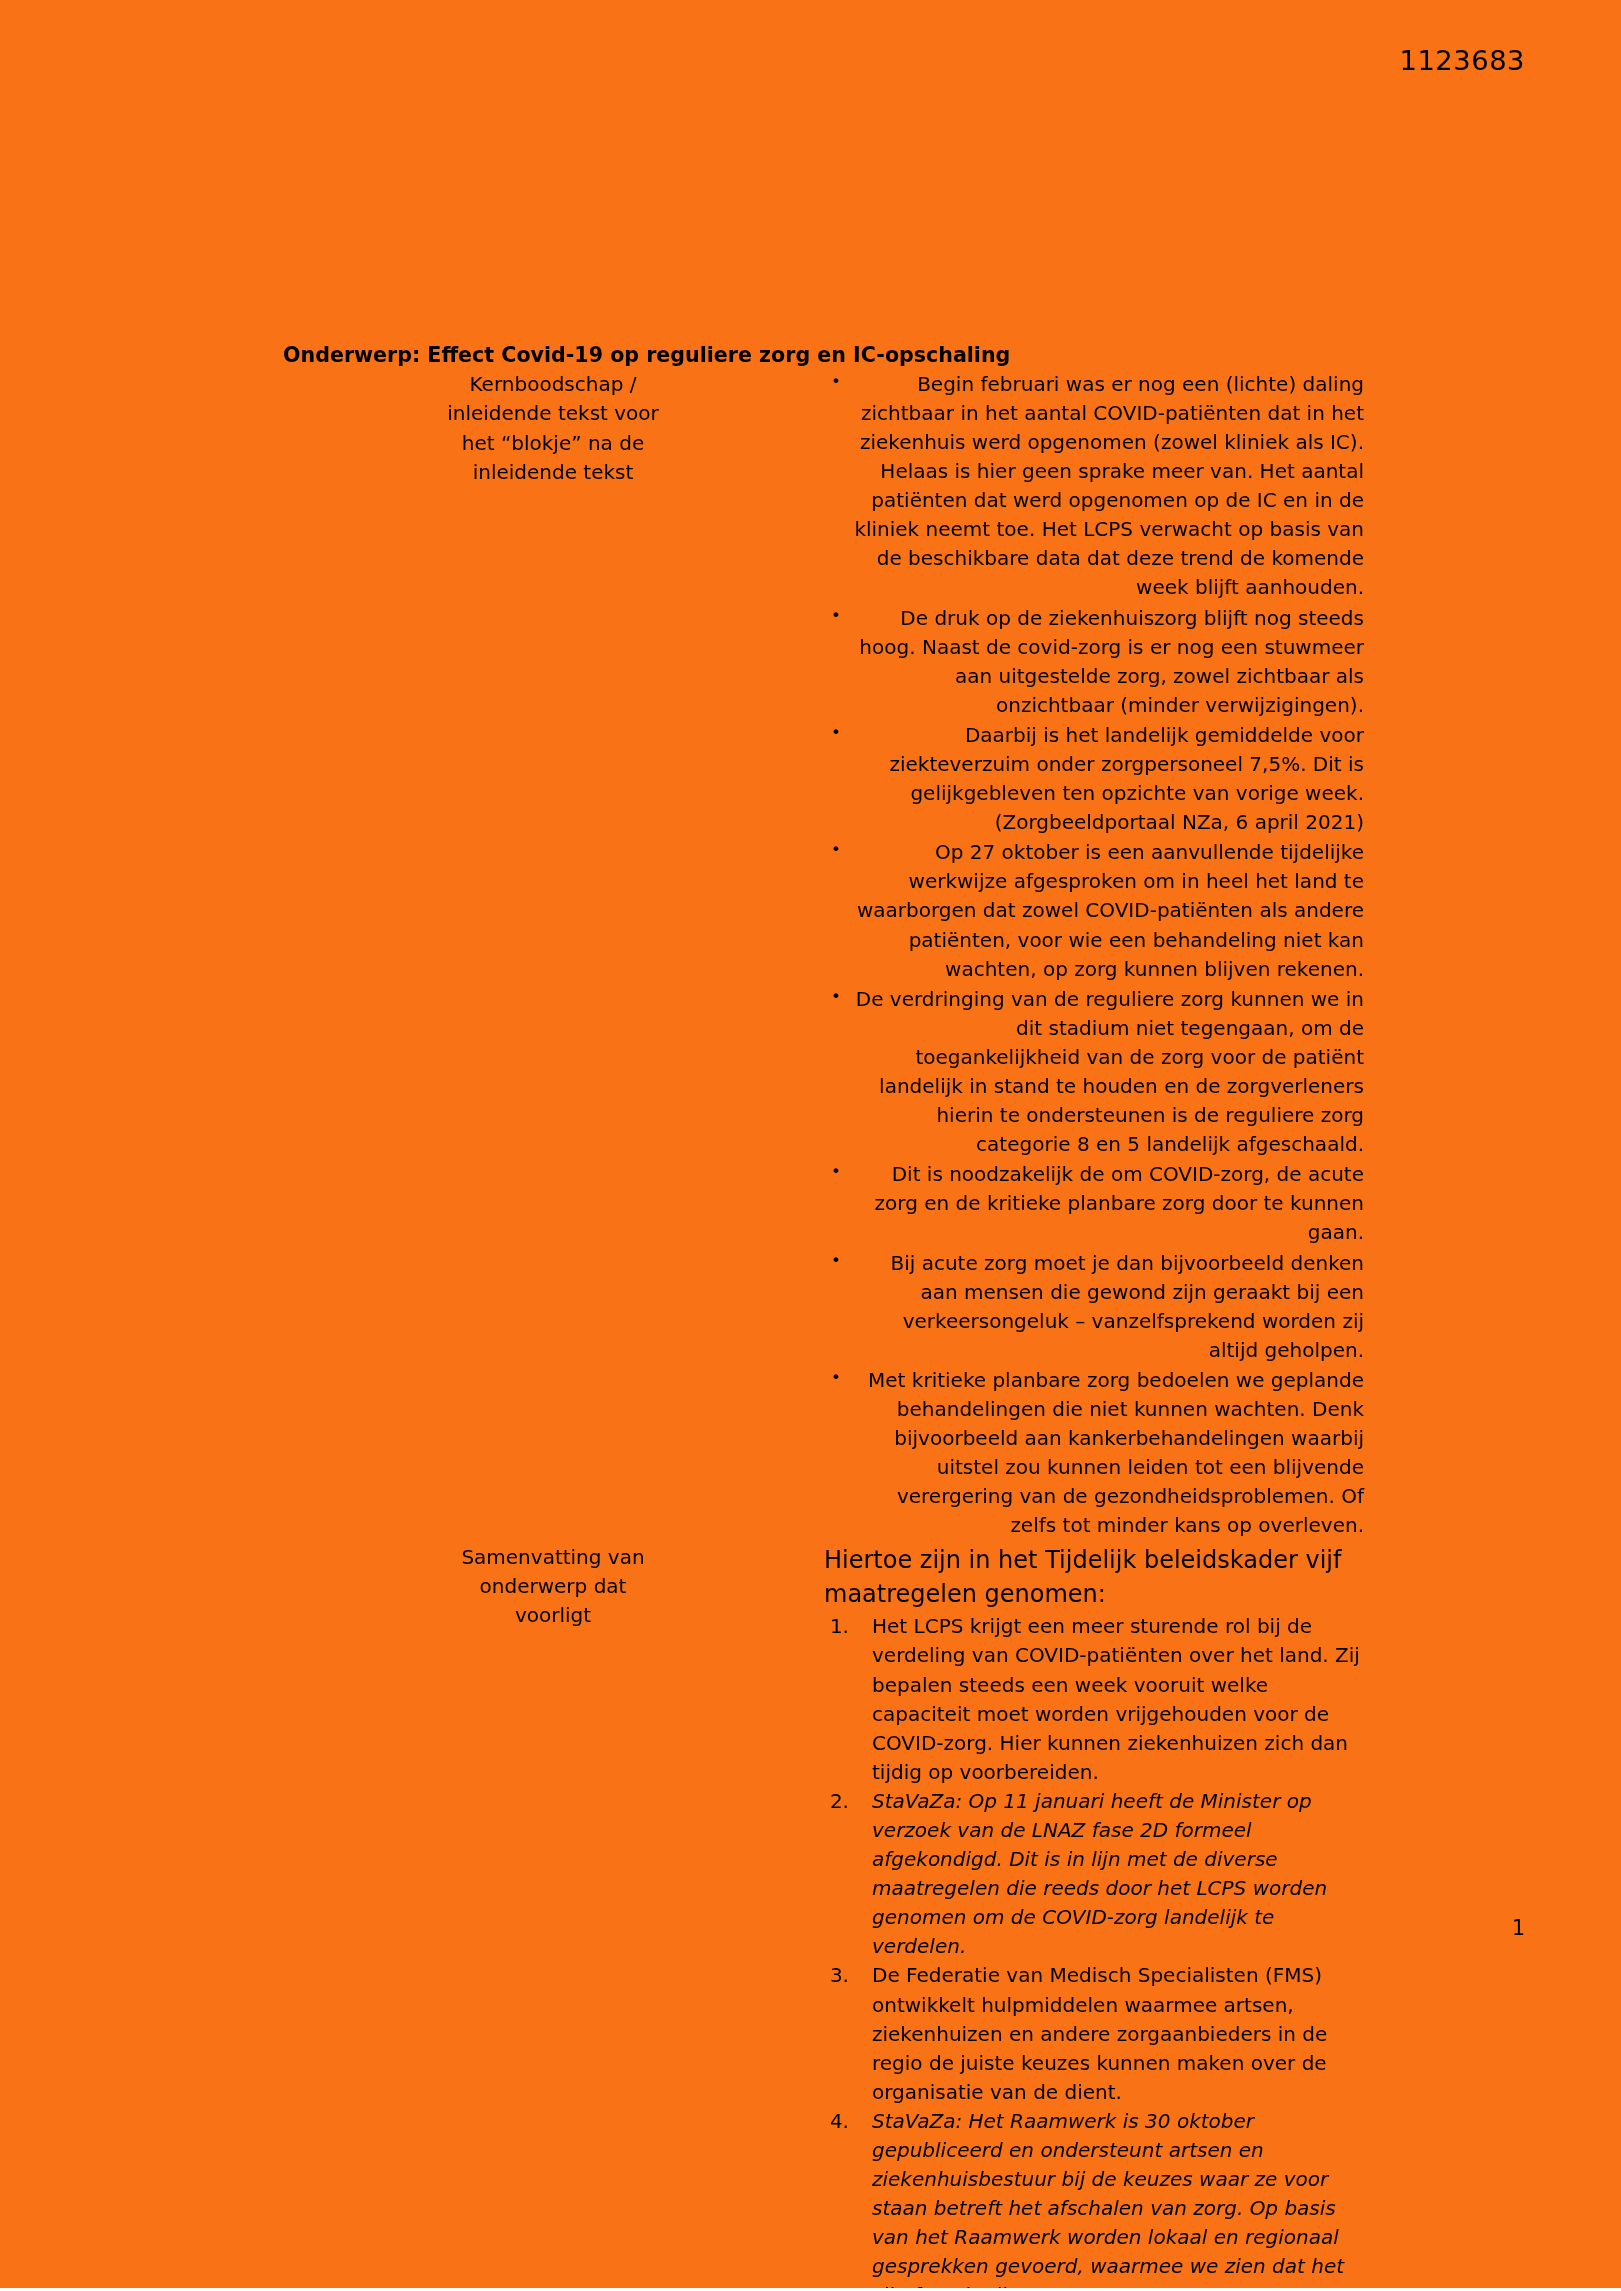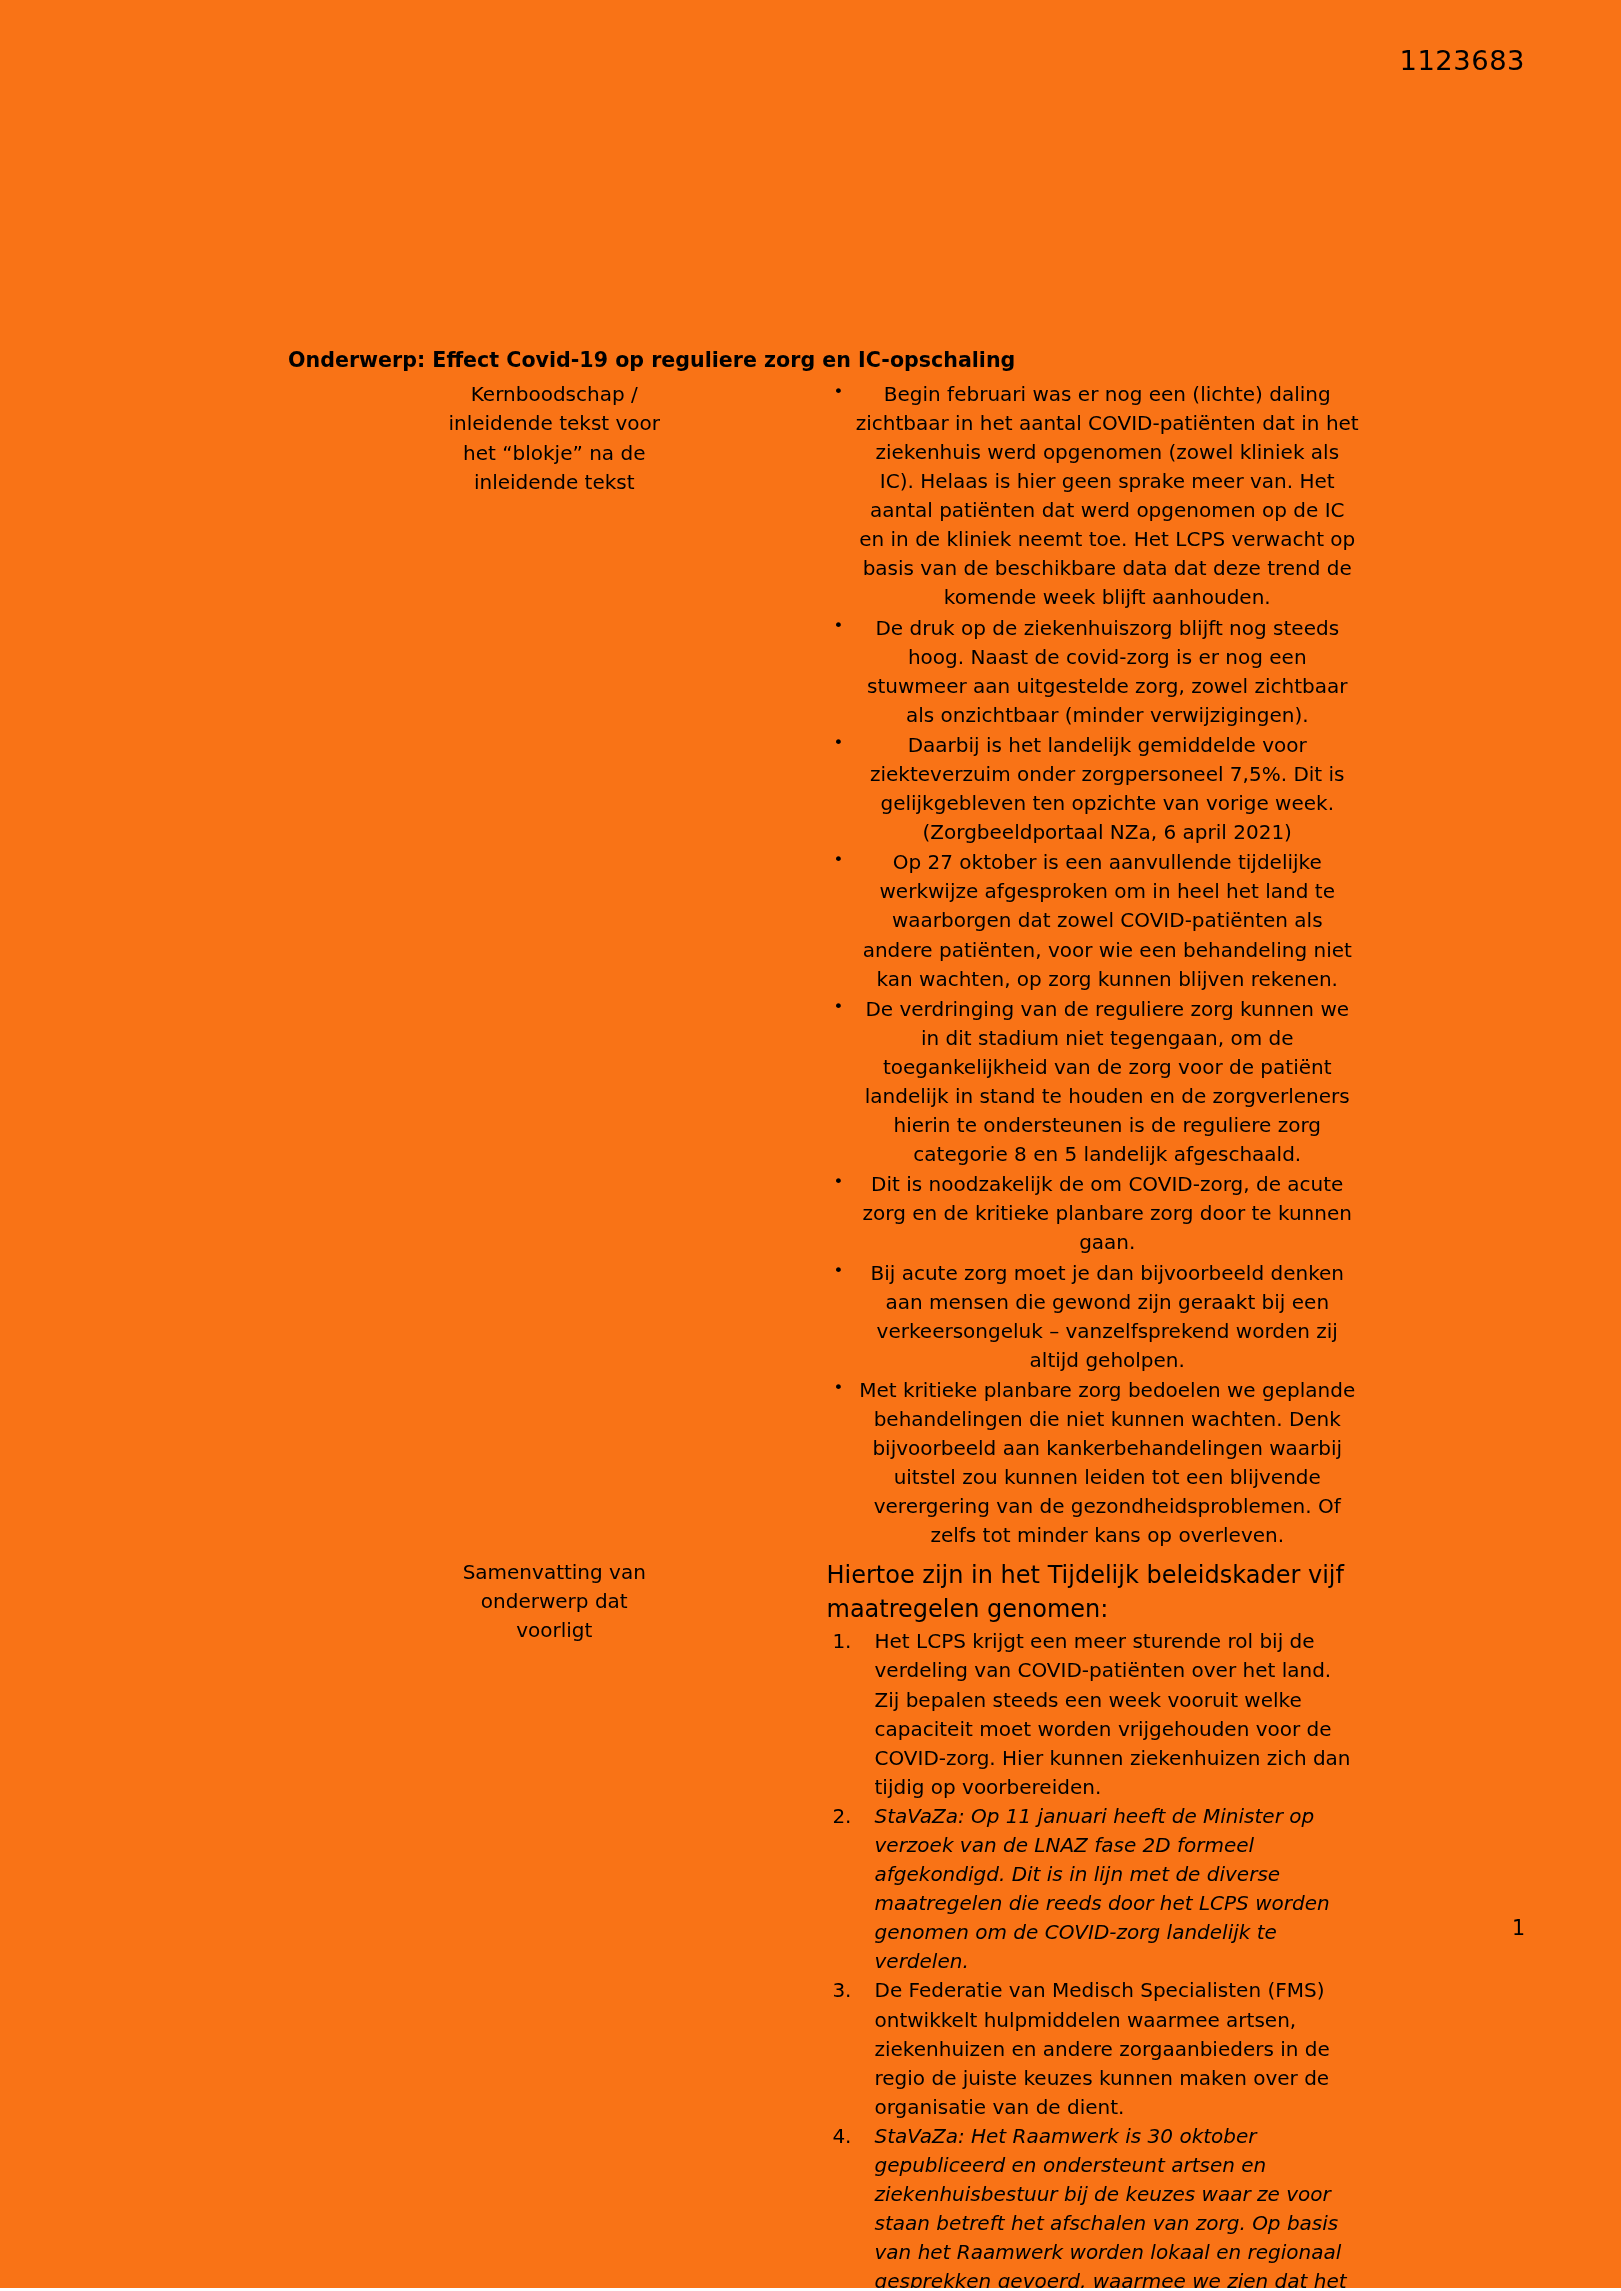--- a/index.html
+++ b/index.html
@@ -49,21 +49,21 @@
   
   .factsheet-table {
     position: absolute;
     left: 282px;
     top: 341px;
     width: 1083px;
     border-collapse: collapse;
     table-layout: fixed;
   }
   .factsheet-table td {
-    border: 6px solid #f97316;
+    border: 1px solid #f97316;
     vertical-align: top;
     padding: 0;
   }
   .subject-header-cell {
     padding: 12.7px 15.7px 14.7px 15.7px;
   }
   .subject-header-text {
     font-size: 20.6px;
     font-weight: bold;
     font-family: "DejaVu Sans", sans-serif;
@@ -89,21 +89,21 @@
     list-style: none;
     margin: 0;
     padding: 0;
   }
   ul.bullet-list > li {
     position: relative;
     padding-left: 29px;
     margin: 0 0 1px 0;
     font-size: 20px;
     line-height: 1.455;
-    text-align: center;
+    text-align: right;
     font-family: "DejaVu Sans", sans-serif;
   }
   ul.bullet-list > li::before {
     content: "\2022";
     position: absolute;
     left: 6.9px;
     top: -1px;
     font-size: 16.7px;
   }
 

